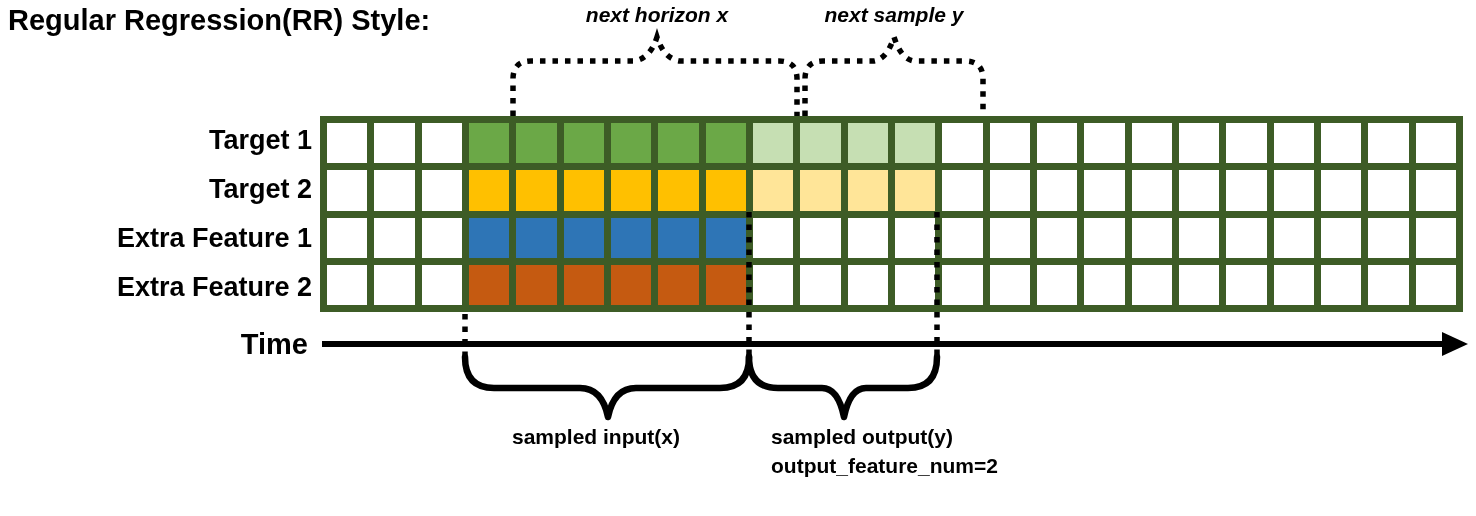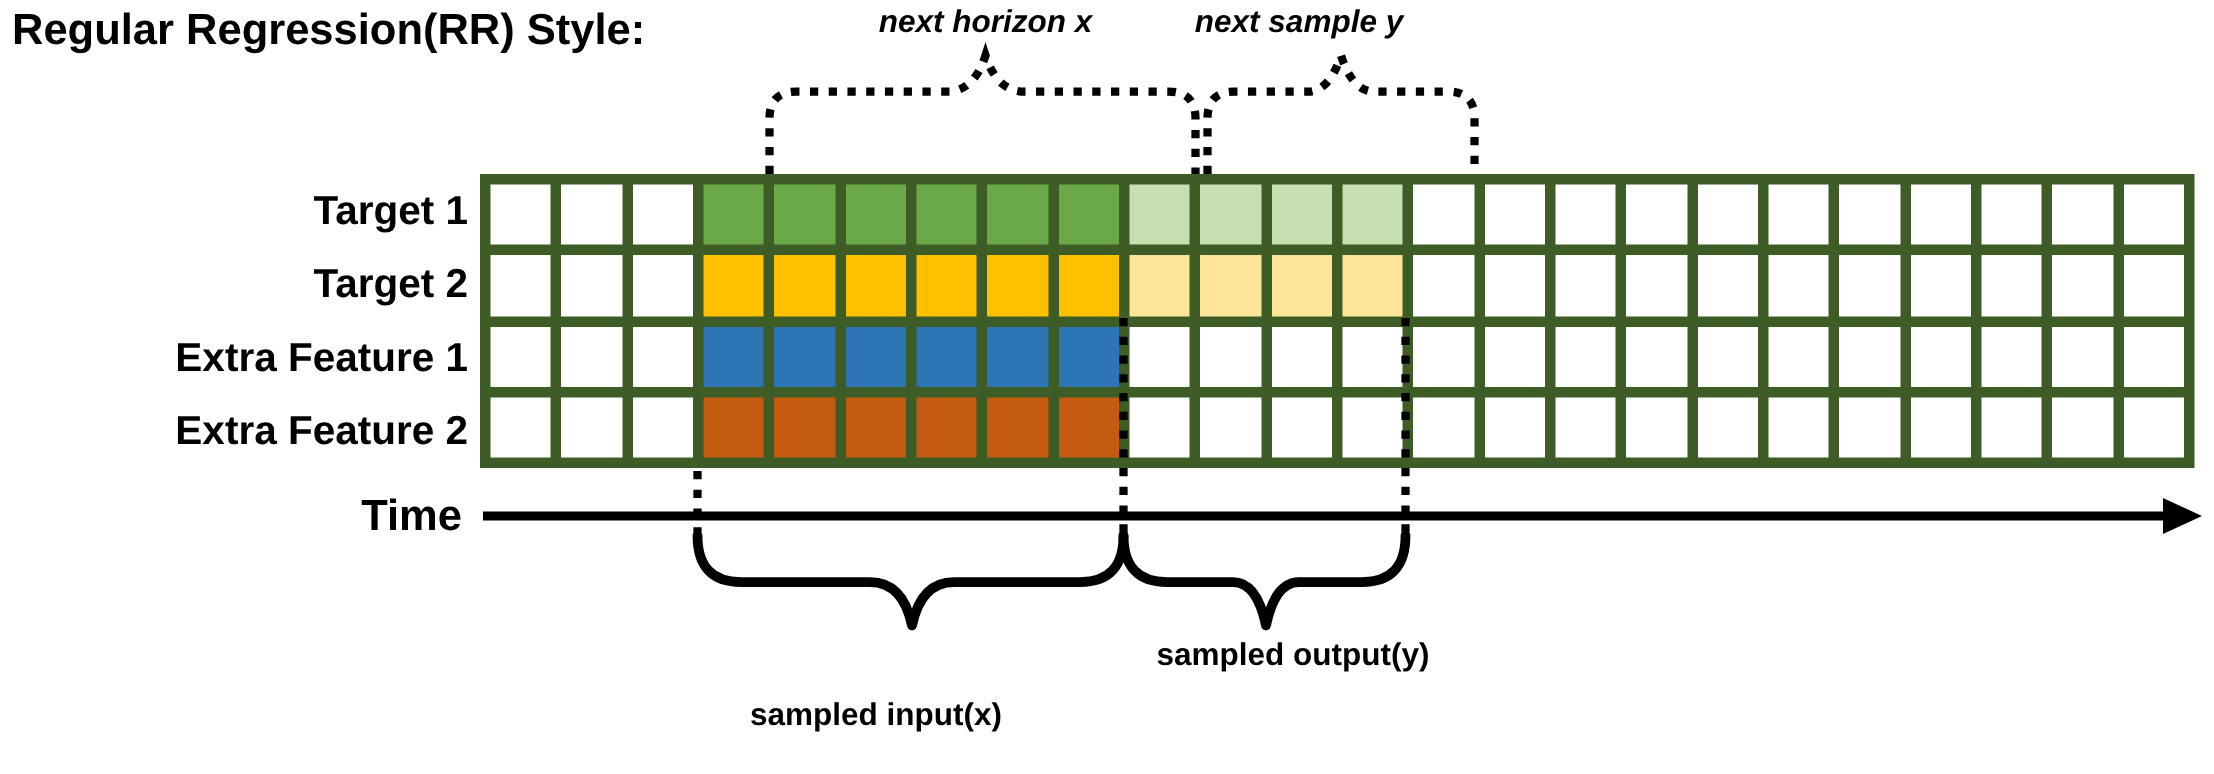--- a/index.html
+++ b/index.html
@@ -17,21 +17,21 @@
     font-size: 29px; font-weight: 700; letter-spacing: 0px;
     white-space: nowrap;
   }
   .next-label {
     top: 3px;
     transform: translateX(-50%);
     font-size: 21px; font-style: italic; font-weight: 600;
     white-space: nowrap;
   }
   .next-x { left: 657px; }
-  .next-y { left: 866px; }
+  .next-y { left: 894px; }
   .row-label {
     right: 1164px;
     width: 320px;
     text-align: right;
     font-size: 27px; font-weight: 700;
     line-height: 33px;
     white-space: nowrap;
   }
   .grid {
     left: 320px; top: 116px;
@@ -52,21 +52,21 @@
   .overlay {
     left: 0; top: 0;
     pointer-events: none;
   }
   .note {
     top: 422px;
     font-size: 21px; font-weight: 600;
     line-height: 29px;
     white-space: nowrap;
   }
-  .note-left { left: 500px; margin-top: 40px; }
+  .note-left { left: 512px; }
   .note-right { left: 771px; }
 </style>
 </head>
 <body>
 
 <div class="abs title">Regular Regression(RR) Style:</div>
 
 <div class="abs next-label next-x">next horizon x</div>
 <div class="abs next-label next-y">next sample y</div>
 
@@ -195,13 +195,14 @@
 
   <path d="M 749 357 Q 749 388 778 388 L 822 388 Q 838 388 844 417 Q 850 388 866 388 L 908 388 Q 937 388 937 357" fill="none" stroke="#000" stroke-width="6.5" stroke-linecap="round" stroke-linejoin="round"></path>
 </svg>
 
 <div class="abs note note-left">
   <div>sampled input(x)</div>
 </div>
 
 <div class="abs note note-right">
   <div>sampled output(y)</div>
+  <div>output_feature_num=2</div>
 </div>
 
 </body></html>

